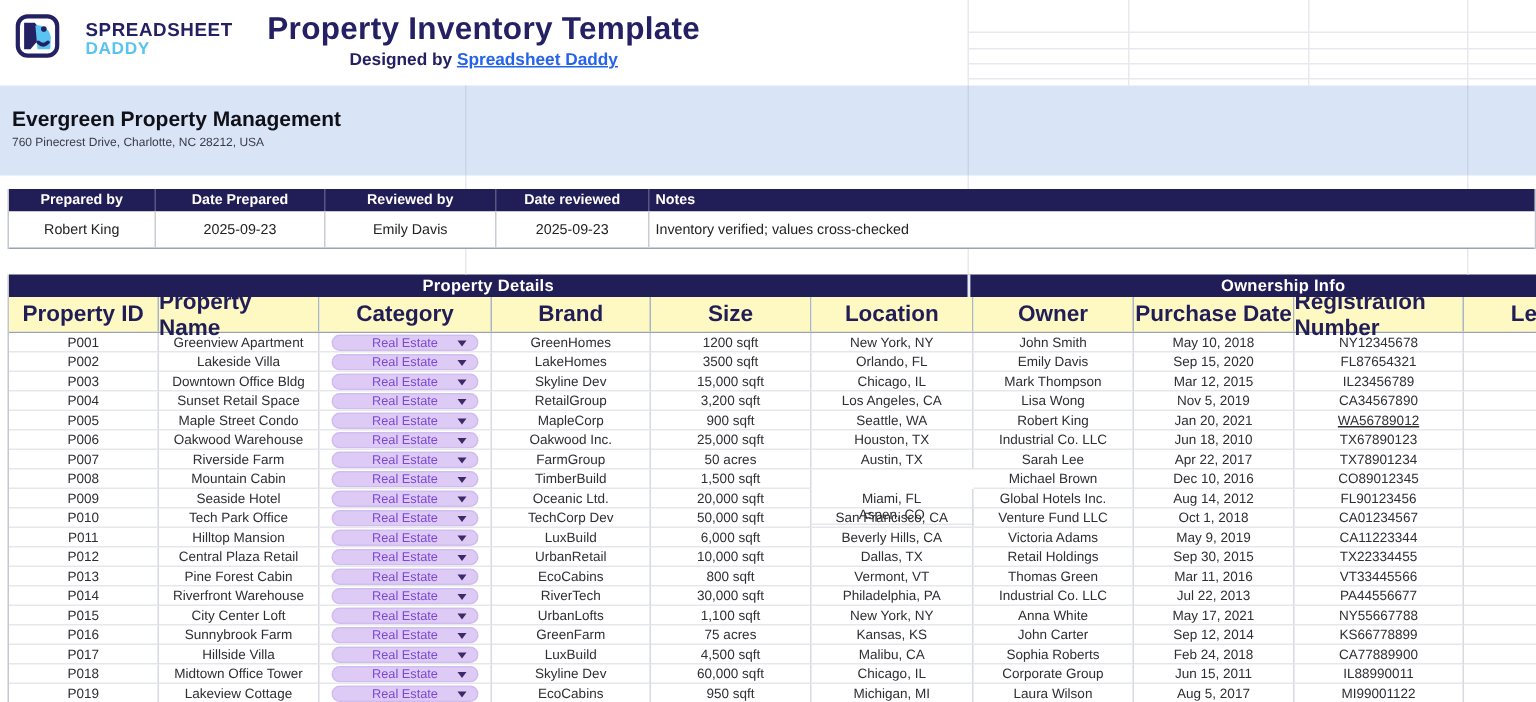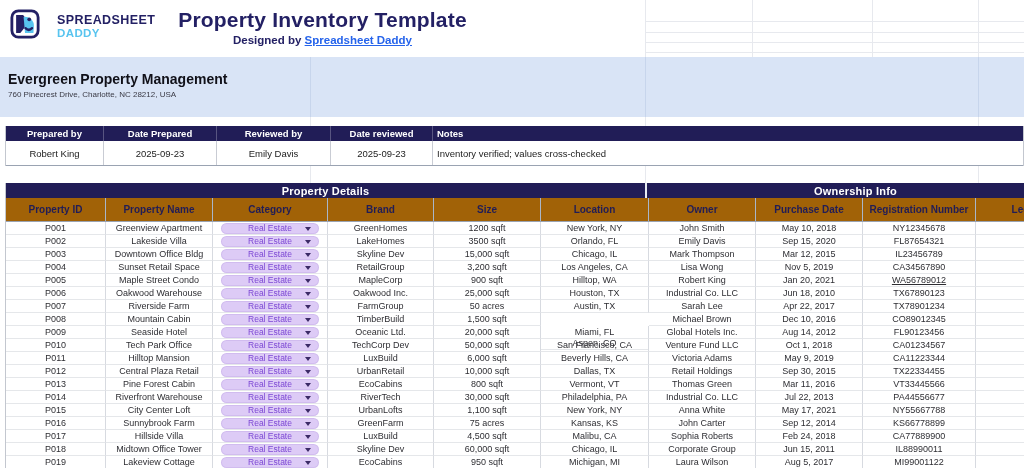--- a/index.html
+++ b/index.html
@@ -29,21 +29,21 @@
   .prep-head .pcell.notes { justify-content: flex-start; padding-left: 4px; }
   .prep-vals { display: flex; height: 25px; background: #fff; border-bottom: 1px solid #9aa3b2; }
   .prep-vals .pcell { color: #222; font-size: 9.5px; display: flex; align-items: center; justify-content: center; border-right: 1px solid #c9ccd4; height: 100%; }
   .prep-vals .pcell.notes { justify-content: flex-start; padding-left: 4px; }
   
   .main { position: absolute; left: 5px; top: 183px; width: 1090px; border-left: 1px solid #c3c7cf; }
   .group-row { display: flex; height: 15px; }
   .group-cell { background: #211d57; color: #fff; font-size: 11px; font-weight: 800; display: flex; align-items: center; justify-content: center; height: 100%; letter-spacing: .2px; }
   .group-cell.first { border-right: 2px solid #e8ecf3; }
   .cols-row { display: flex; height: 24px; border-bottom: 1px solid #9aa3b2; }
-  .col-cell { background: #a16207; color: #211d57; font-size: 10px; font-weight: 700; display: flex; align-items: center; justify-content: center; border-right: 1px solid #a9b6c9; height: 100%; }
+  .col-cell { background: #fef9c3; color: #211d57; font-size: 15px; font-weight: 700; display: flex; align-items: center; justify-content: center; border-right: 1px solid #a9b6c9; height: 100%; }
   .trow { display: flex; height: 13px; background: #fff; }
   .tcell { font-size: 9px; color: #2e2e33; display: flex; align-items: center; justify-content: center; border-right: 1px solid #d7dae0; border-bottom: 1px solid #e5e7ea; height: 100%; white-space: nowrap; overflow: hidden; }
   
   .pill { display: inline-flex; align-items: center; justify-content: center; position: relative; width: 98px; height: 11px; border-radius: 6px; background: #ddcbf6; box-shadow: inset 0 0 0 1px rgba(120,80,190,.12); cursor: pointer; }
   .pill-label { font-size: 8.5px; color: #7c47d4; font-weight: 500; line-height: 11px; }
   .pill-caret { position: absolute; right: 8px; top: 4px; width: 0; height: 0; border-left: 3.5px solid transparent; border-right: 3.5px solid transparent; border-top: 4px solid #3b2a66; }
 </style>
 </head>
 <body>
 
@@ -184,21 +184,21 @@
           <div class="tcell" style="width: 100px; flex: 0 0 100px;">P005</div>
           <div class="tcell" style="width: 107px; flex: 0 0 107px;">Maple Street Condo</div>
           <div class="tcell" style="width: 115px; flex: 0 0 115px;">
             <span class="pill">
               <span class="pill-label">Real Estate</span>
               <span class="pill-caret"></span>
             </span>
           </div>
           <div class="tcell" style="width: 106px; flex: 0 0 106px; text-align: center;">MapleCorp</div>
           <div class="tcell" style="width: 107px; flex: 0 0 107px;">900 sqft</div>
-          <div class="tcell" style="width: 108px; flex: 0 0 108px;">Hilltop, WA</div>
+          <div class="tcell" style="width: 108px; flex: 0 0 108px;">Seattle, WA</div>
           <div class="tcell" style="width: 107px; flex: 0 0 107px;">Robert King</div>
           <div class="tcell" style="width: 107px; flex: 0 0 107px;">Jan 20, 2021</div>
           <div class="tcell" style="width: 113px; flex: 0 0 113px; text-decoration: underline;">WA56789012</div>
           <div class="tcell" style="width: 90px; flex: 0 0 90px;"></div>
         </div>
         <div class="trow">
           <div class="tcell" style="width: 100px; flex: 0 0 100px;">P006</div>
           <div class="tcell" style="width: 107px; flex: 0 0 107px;">Oakwood Warehouse</div>
           <div class="tcell" style="width: 115px; flex: 0 0 115px;">
             <span class="pill">

